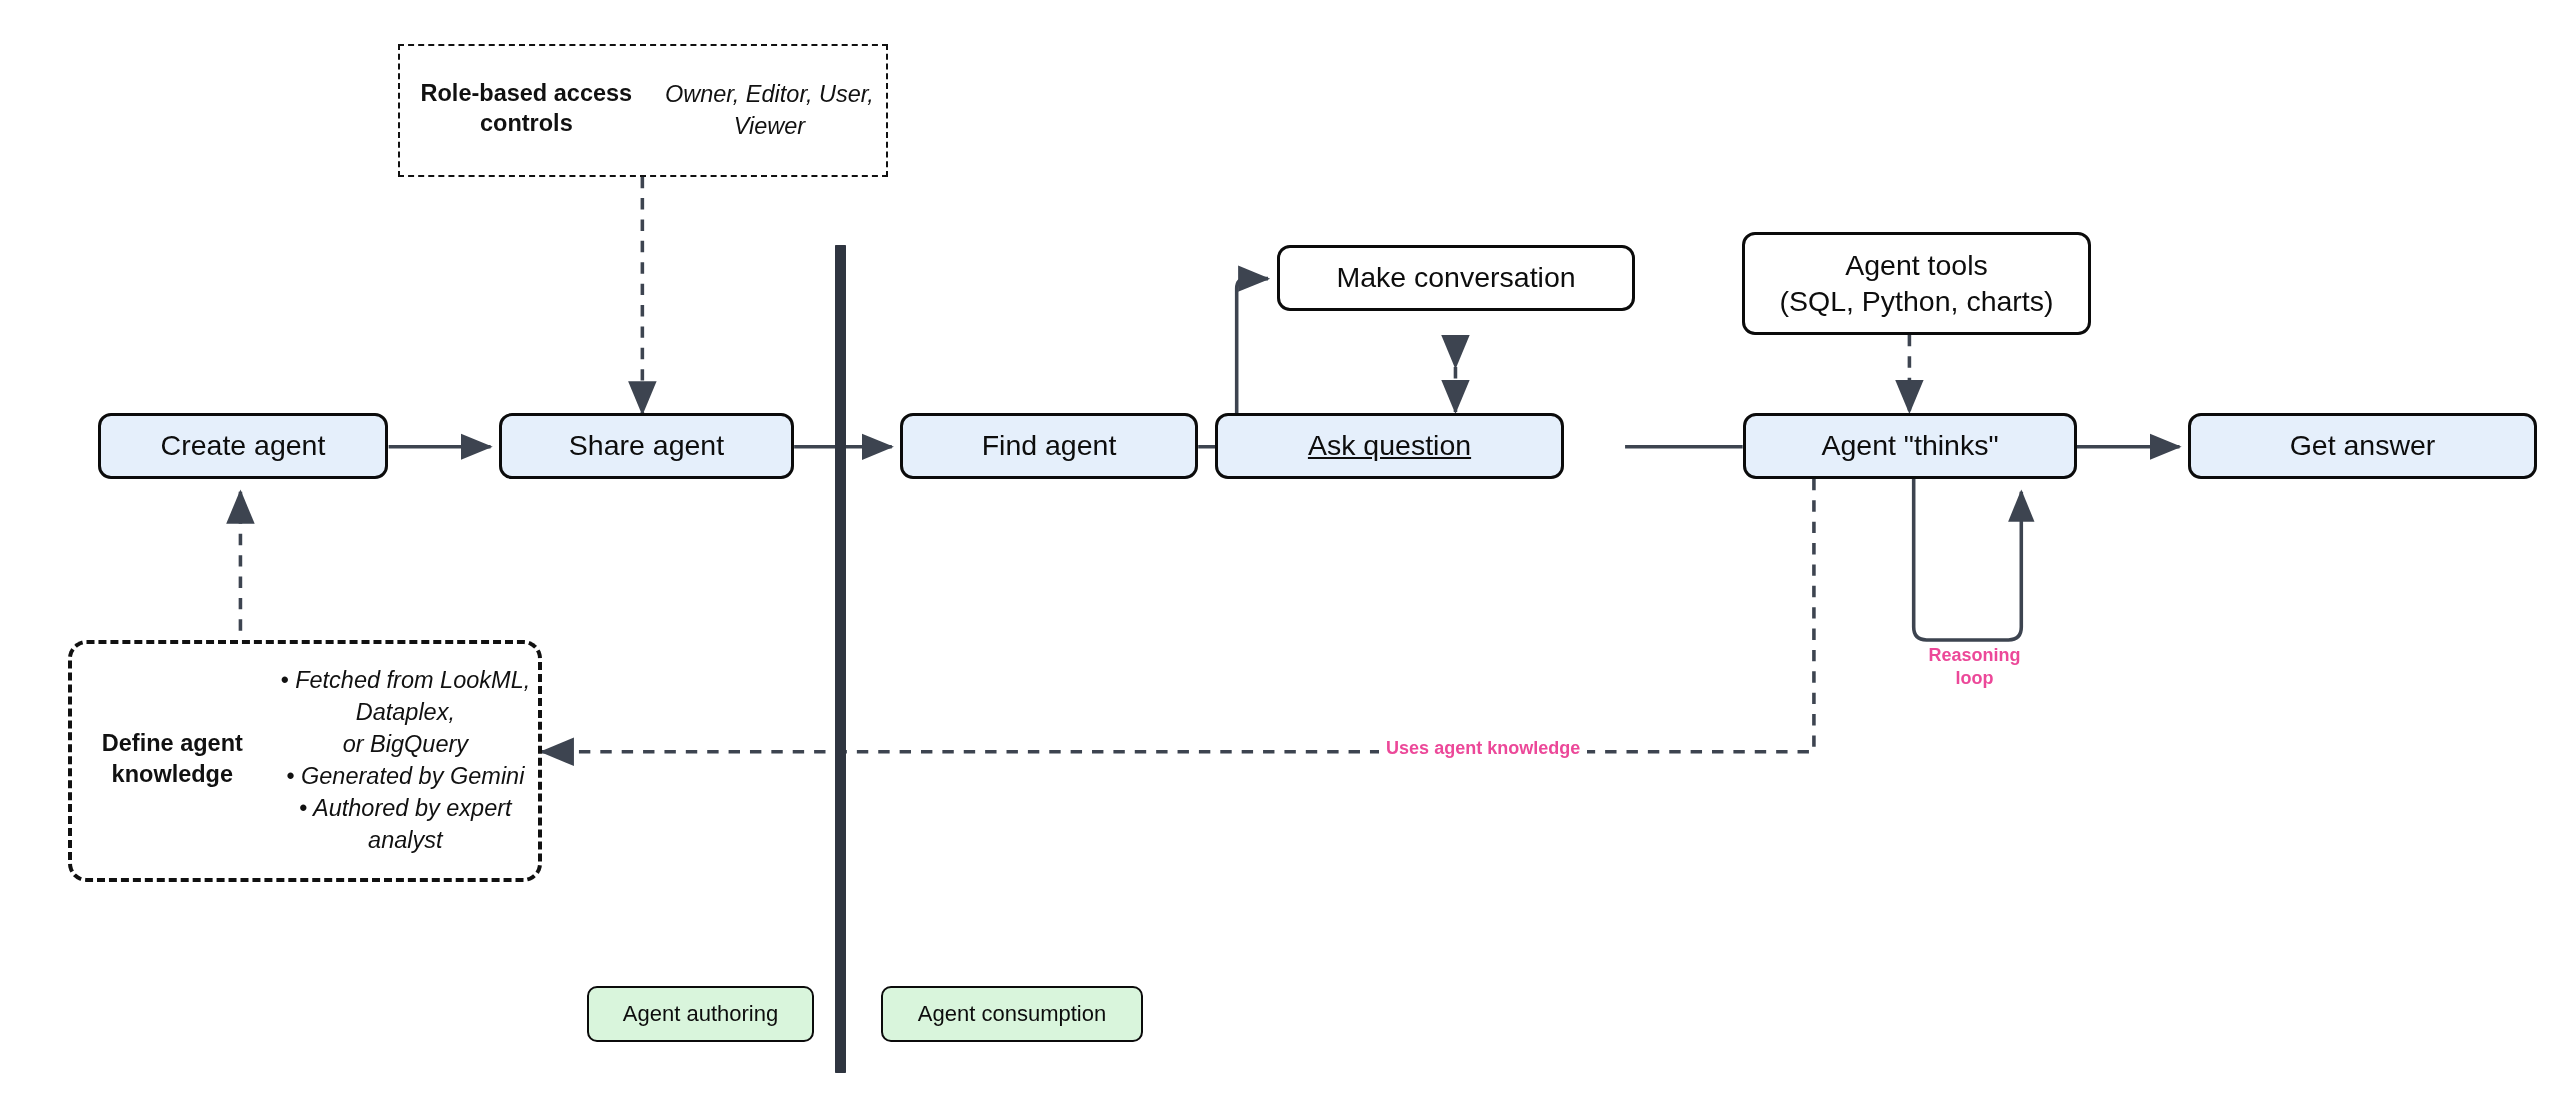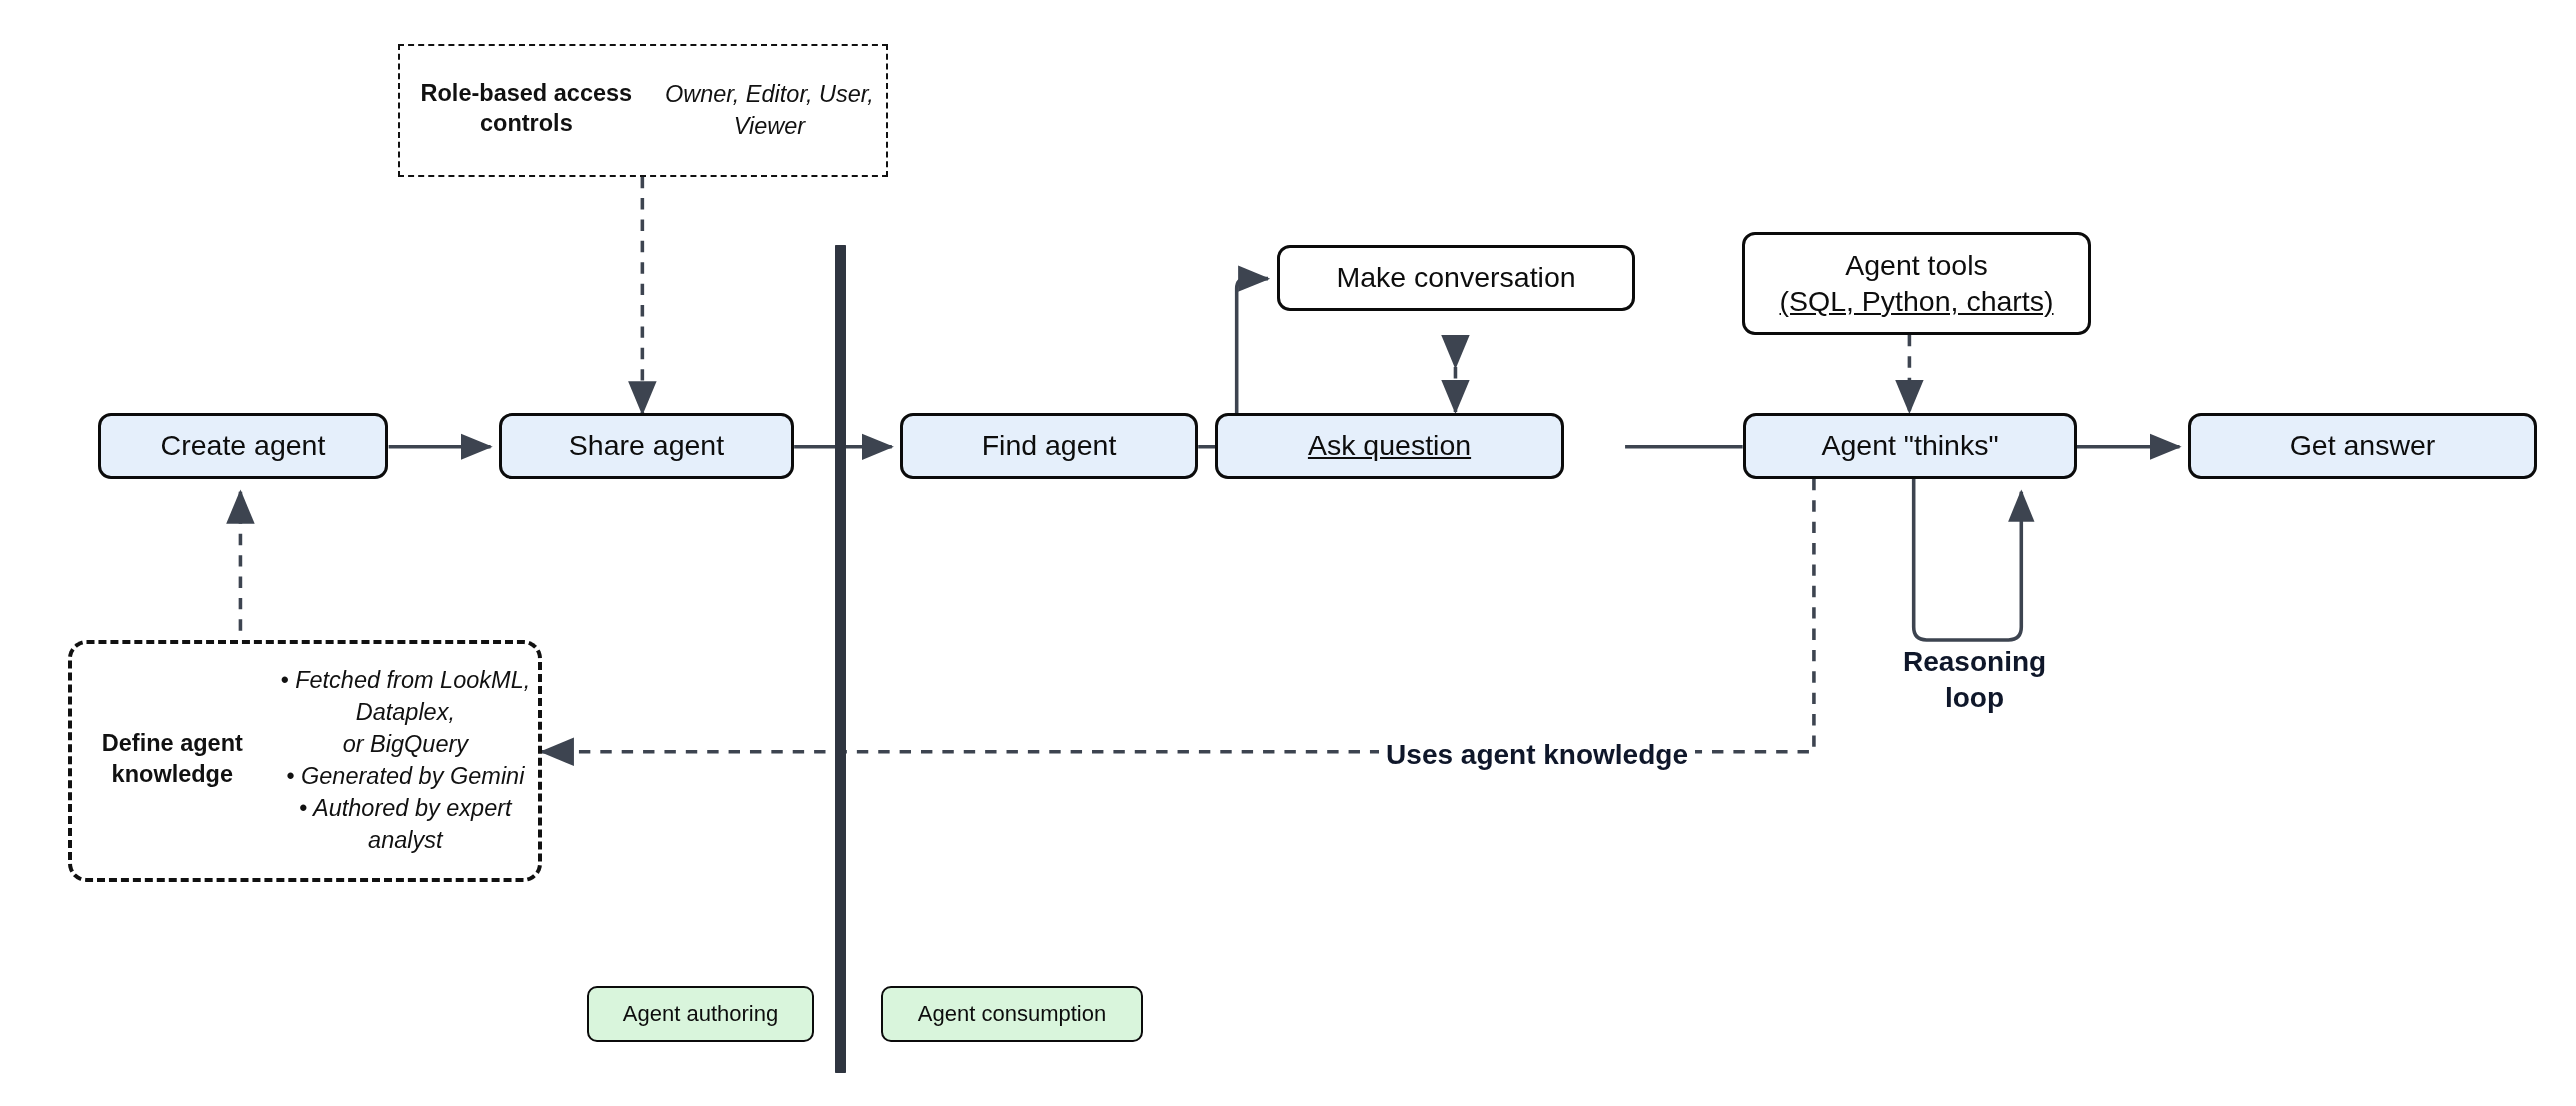--- a/index.html
+++ b/index.html
@@ -40,21 +40,21 @@
     line-height: 1.25;
   }
   .node.blue   { background: #e5effb; }
   .node.white  { background: #ffffff; }
   .node.green  {
     background: #d9f5dc;
     border-width: 2.9px;
     border-radius: 10px;
   }
   .node-label { display: block; }
-  .node .l2 { display: block; text-decoration: underline; }
+  .node .l2 { display: block; }
 
   .step-font   { font-size: 28.5px; }
   .tools-font  { font-size: 28.5px; }
   .green-font  { font-size: 22px; }
 
   
   .dashbox {
     position: absolute;
     box-sizing: border-box;
     background: #ffffff;
@@ -90,22 +90,22 @@
   #divider {
     position: absolute;
     background: #2f3540;
     border-radius: 0.7px;
   }
 
   
   .edge-label {
     position: absolute;
     font-weight: bold;
-    font-size: 28px;
-    color: #0f172a;
+    font-size: 18px;
+    color: #ec4899;
     background: #ffffff;
     text-align: center;
     line-height: 1.3;
     white-space: nowrap;
   }
   .edge-label.wrap { white-space: normal; }
 </style>
 </head>
 <body>
 

